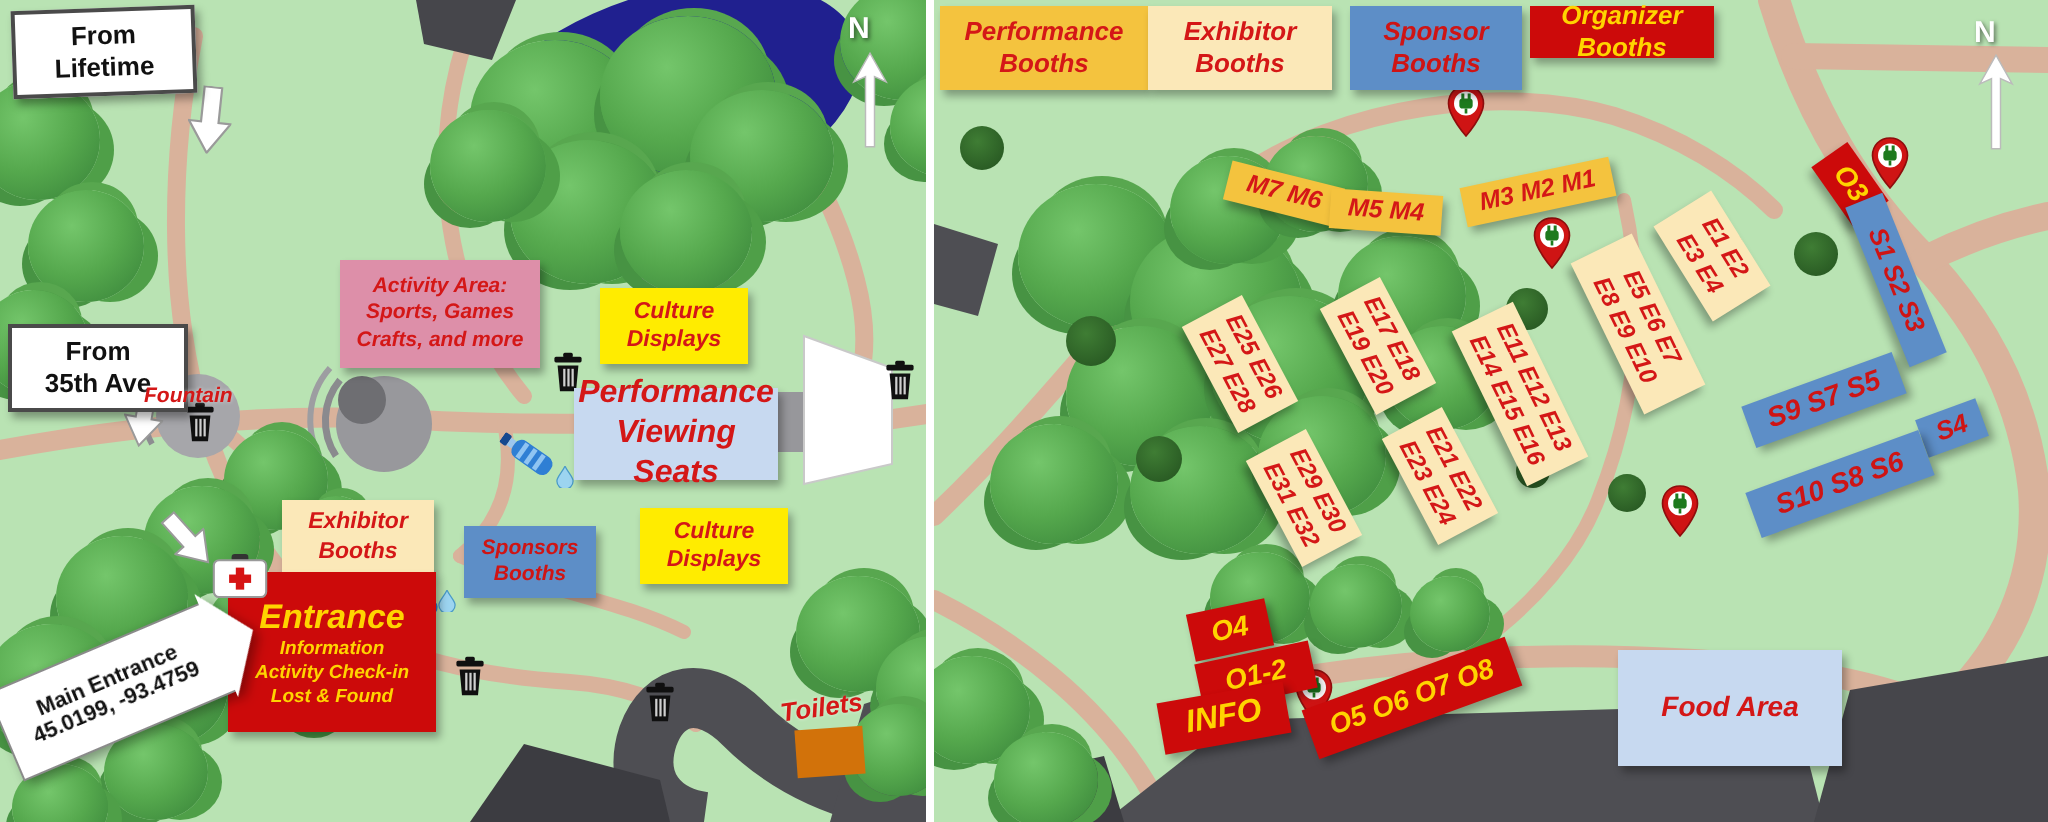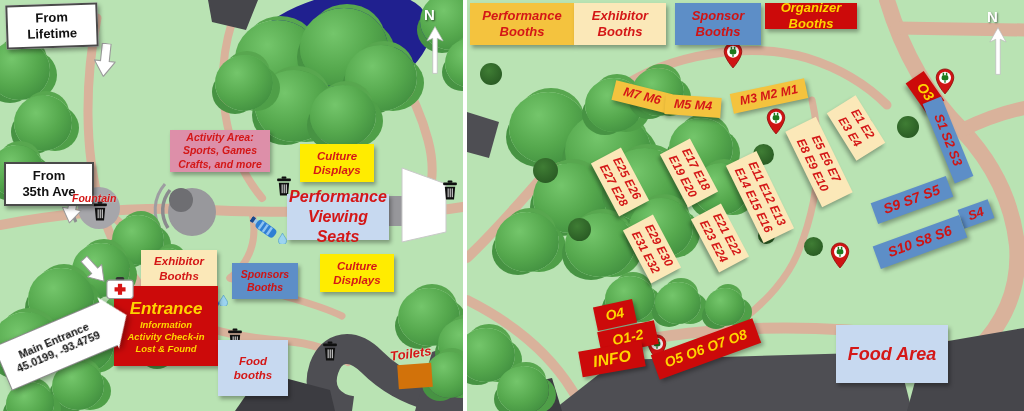--- a/index.html
+++ b/index.html
@@ -193,21 +193,21 @@
 
     <div class="lbl whitebox" style="left:6px;top:4px;width:88px;height:40px;font-size:13px;transform:rotate(-2deg)">
       <span>From</span>
       <span>Lifetime</span>
     </div>
     <div class="lbl whitebox" style="left:4px;top:162px;width:86px;height:40px;font-size:13px">
       <span>From</span>
       <span>35th Ave</span>
     </div>
 
-    <div class="lbl pinkbox" style="left:170px;top:130px;width:100px;height:42px;font-size:10.5px">
+    <div class="lbl pinkbox" style="left:170px;top:130px;width:100px;height:54px;font-size:10.5px">
       <span>Activity Area:</span>
       <span>Sports, Games</span>
       <span>Crafts, and more</span>
     </div>
     <div class="lbl yellowbox" style="left:300px;top:144px;width:74px;height:38px;font-size:11.5px">
       <span>Culture</span>
       <span>Displays</span>
     </div>
     <div class="lbl lbluebox" style="left:287px;top:194px;width:102px;height:46px;font-size:16px">
       <span>Performance</span>
@@ -224,24 +224,20 @@
     </div>
     <div class="lbl yellowbox" style="left:320px;top:254px;width:74px;height:38px;font-size:11.5px">
       <span>Culture</span>
       <span>Displays</span>
     </div>
     <div class="lbl redbox" style="left:114px;top:286px;width:104px;height:80px;font-size:9.5px">
       <span style="font-size:17px">Entrance</span>
       <span>Information</span>
       <span>Activity Check-in</span>
       <span>Lost &amp; Found</span>
-    </div>
-    <div class="lbl lbluebox" style="left:218px;top:340px;width:70px;height:56px;font-size:11.5px">
-      <span>Food</span>
-      <span>booths</span>
     </div>
     <div class="freetext" style="left:390px;top:346px;font-size:13px;transform:rotate(-8deg)">Toilets</div>
     <div style="position:absolute;z-index:3;left:398px;top:364px;width:34px;height:24px;background:#d2720a;transform:rotate(-4deg)"></div>
 
     <div class="arrowbox" style="left:-2px;top:322px;width:114px;height:46px;font-size:11px;transform:rotate(-23deg)">
       <span>Main Entrance</span>
       <span>45.0199, -93.4759</span>
       <span class="head" style="right:-20px;top:-6px;border-top:28px solid transparent;border-bottom:28px solid transparent;border-left:20px solid #fff"></span>
     </div>
   </div>
@@ -367,15 +363,15 @@
     <div class="lbl bluebox" style="left:438px;top:130px;width:86px;height:20px;font-size:13px;transform:rotate(68deg)">S1 S2 S3</div>
     <div class="lbl bluebox" style="left:405px;top:189px;width:80px;height:22px;font-size:14px;transform:rotate(-20deg)">S9 S7 S5</div>
     <div class="lbl bluebox" style="left:493px;top:204px;width:32px;height:20px;font-size:13px;transform:rotate(-20deg)">S4</div>
     <div class="lbl bluebox" style="left:407px;top:230px;width:92px;height:24px;font-size:14px;transform:rotate(-20deg)">S10 S8 S6</div>
 
     <div class="lbl redbox" style="left:128px;top:303px;width:40px;height:24px;font-size:14px;transform:rotate(-12deg)">O4</div>
     <div class="lbl redbox" style="left:132px;top:326px;width:58px;height:24px;font-size:14px;transform:rotate(-12deg)">O1-2</div>
     <div class="lbl redbox" style="left:113px;top:346px;width:64px;height:26px;font-size:16px;transform:rotate(-10deg)">INFO</div>
     <div class="lbl redbox" style="left:185px;top:336px;width:108px;height:26px;font-size:14px;transform:rotate(-20deg)">O5 O6 O7 O8</div>
 
-    <div class="lbl lbluebox" style="left:369px;top:325px;width:112px;height:58px;font-size:18px">Food Area</div>
+    <div class="lbl lbluebox" style="left:342px;top:325px;width:112px;height:58px;font-size:14px">Food Area</div>
   </div>
 </div>
 
 </body></html>

